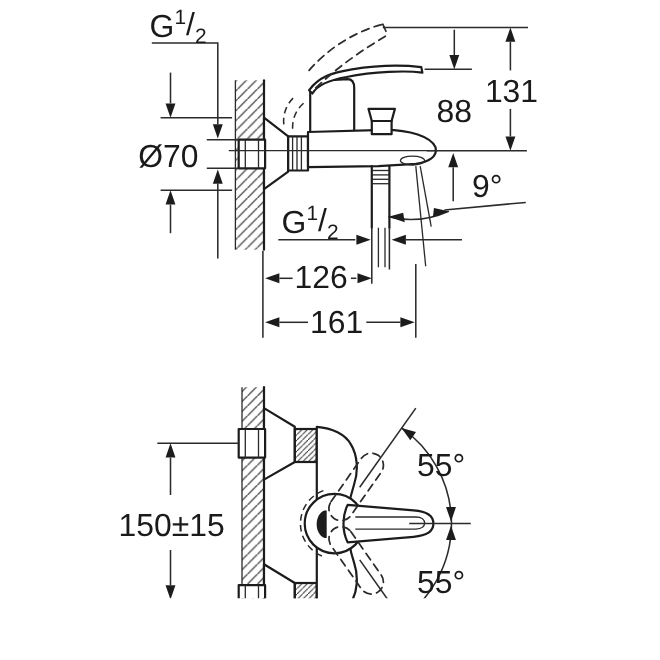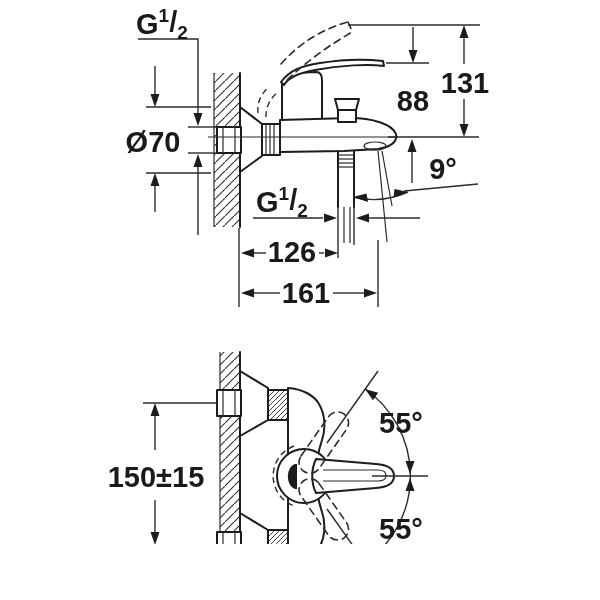--- a/index.html
+++ b/index.html
@@ -1,17 +1,17 @@
 <!DOCTYPE html>
 <html><head>
 <meta charset="utf-8">
 <style>
   html,body{margin:0;padding:0;background:#ffffff;}
   .stage{position:relative;width:600px;height:544px;background:#ffffff;overflow:hidden;
-         font-family:"Liberation Sans", sans-serif;font-weight:bold;}
+         font-family:"Liberation Sans", sans-serif;}
   svg{display:block;}
   .obj{stroke:#1c1c1c;stroke-width:2;fill:none;stroke-linejoin:round;stroke-linecap:round;}
   .objf{stroke:#1c1c1c;stroke-width:2;fill:#ffffff;stroke-linejoin:round;}
   .thin{stroke:#2b2b2b;stroke-width:1.2;fill:none;}
   .dim{stroke:#2b2b2b;stroke-width:1.4;fill:none;}
   .dash{stroke:#2b2b2b;stroke-width:1.6;fill:none;stroke-dasharray:7 5;stroke-linecap:round;}
   .dash2{stroke:#2b2b2b;stroke-width:1.4;fill:none;stroke-dasharray:6 4;}
   .ah{fill:#1c1c1c;stroke:none;}
   .dimtext{fill:#1a1a1a;font-family:"Liberation Sans", sans-serif;font-size:29px;}
   .dimtext-small{fill:#1a1a1a;font-family:"Liberation Sans", sans-serif;font-size:19px;}

